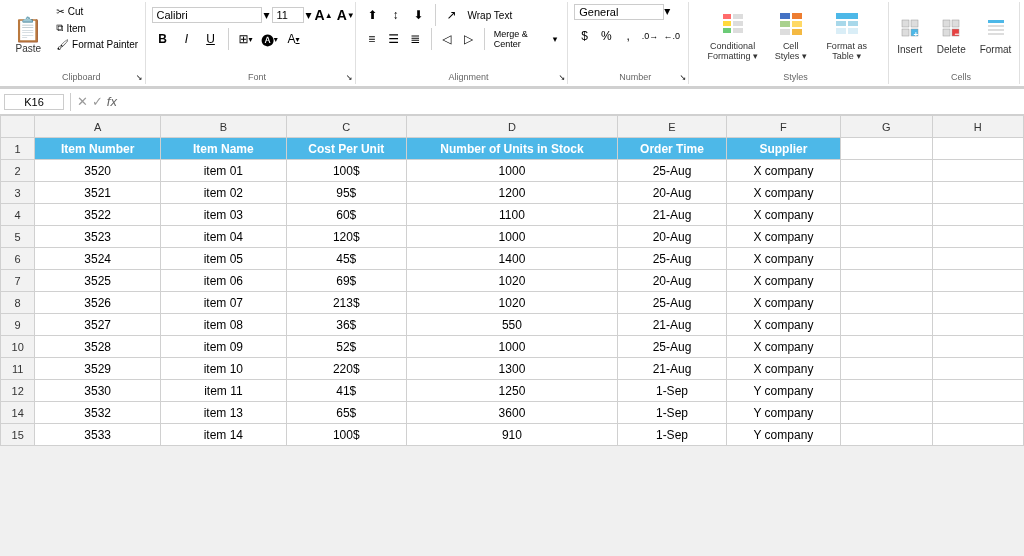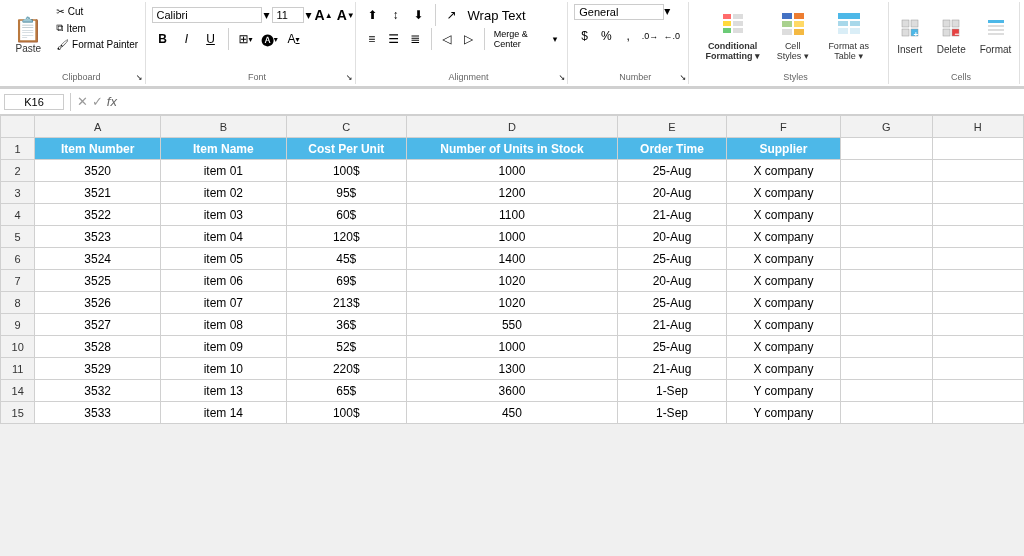--- a/index.html
+++ b/index.html
@@ -128,21 +128,21 @@
     </div>
 
     <div class="ribbon-group align-group" style="min-width:150px;">
       <div style="flex:1; padding-bottom:14px; width:100%;">
         <div class="ribbon-buttons-row" style="margin-bottom:2px;">
           <div class="icon-btn" title="Top Align">⬆</div>
           <div class="icon-btn" title="Middle Align">↕</div>
           <div class="icon-btn" title="Bottom Align">⬇</div>
           <div class="separator"></div>
           <div class="icon-btn">↗</div>
-          <div class="icon-btn" style="font-size:13px; width:auto; padding: 1px 3px;">Wrap Text</div>
+          <div class="icon-btn" style="font-size:10px; width:auto; padding: 1px 3px;">Wrap Text</div>
         </div>
         <div class="ribbon-buttons-row">
           <div class="icon-btn">≡</div>
           <div class="icon-btn">☰</div>
           <div class="icon-btn">≣</div>
           <div class="separator"></div>
           <div class="icon-btn">◁</div>
           <div class="icon-btn">▷</div>
           <div class="separator"></div>
           <div class="icon-btn" style="font-size:9px; width:auto; padding:1px 3px;">
@@ -168,21 +168,21 @@
           <div class="icon-btn" style="font-size:9px;">.0→</div>
           <div class="icon-btn" style="font-size:9px;">←.0</div>
         </div>
       </div>
       <div class="ribbon-group-label">Number</div>
       <div class="ribbon-group-launcher">↘</div>
     </div>
 
     <div class="ribbon-group styles-group" style="min-width:200px;">
       <div style="flex:1; padding-bottom:14px; display:flex; gap:4px; align-items:center;">
-        <div class="ribbon-btn ribbon-btn-large" style="min-width:56px;font-weight:bold;">
+        <div class="ribbon-btn ribbon-btn-large" style="min-width:56px;">
           <div class="btn-icon">
             <svg width="24" height="24" viewBox="0 0 24 24">
                 <rect x="2" y="2" width="8" height="5" fill="#ff6b6b"></rect>
                 <rect x="2" y="9" width="8" height="5" fill="#ffd93d"></rect>
                 <rect x="2" y="16" width="8" height="5" fill="#6bcb77"></rect>
                 <rect x="12" y="2" width="10" height="5" fill="#ddd"></rect>
                 <rect x="12" y="9" width="10" height="5" fill="#ddd"></rect>
                 <rect x="12" y="16" width="10" height="5" fill="#ddd"></rect>
               </svg>
           </div>
@@ -415,36 +415,47 @@
           <td class="cell cell-data">3529</td>
           <td class="cell cell-data">item 10</td>
           <td class="cell cell-data">220$</td>
           <td class="cell cell-data">1300</td>
           <td class="cell cell-data">21-Aug</td>
           <td class="cell cell-data">X company</td>
           <td class="cell cell-data"></td>
           <td class="cell cell-data"></td>
         </tr>
         <tr>
+          <td class="row-num">12</td>
+          <td class="cell cell-data">3530</td>
+          <td class="cell cell-data">item 11</td>
+          <td class="cell cell-data">41$</td>
+          <td class="cell cell-data">1250</td>
+          <td class="cell cell-data">1-Sep</td>
+          <td class="cell cell-data">Y company</td>
+          <td class="cell cell-data"></td>
+          <td class="cell cell-data"></td>
+        </tr>
+        <tr>
           <td class="row-num">14</td>
           <td class="cell cell-data">3532</td>
           <td class="cell cell-data">item 13</td>
           <td class="cell cell-data">65$</td>
           <td class="cell cell-data">3600</td>
           <td class="cell cell-data">1-Sep</td>
           <td class="cell cell-data">Y company</td>
           <td class="cell cell-data"></td>
           <td class="cell cell-data"></td>
         </tr>
         <tr>
           <td class="row-num">15</td>
           <td class="cell cell-data">3533</td>
           <td class="cell cell-data">item 14</td>
           <td class="cell cell-data">100$</td>
-          <td class="cell cell-data">450</td>
+          <td class="cell cell-data">910</td>
           <td class="cell cell-data">1-Sep</td>
           <td class="cell cell-data">Y company</td>
           <td class="cell cell-data"></td>
           <td class="cell cell-data"></td>
         </tr>
       </tbody>
   </table>
 </div>
 
 </body></html>

